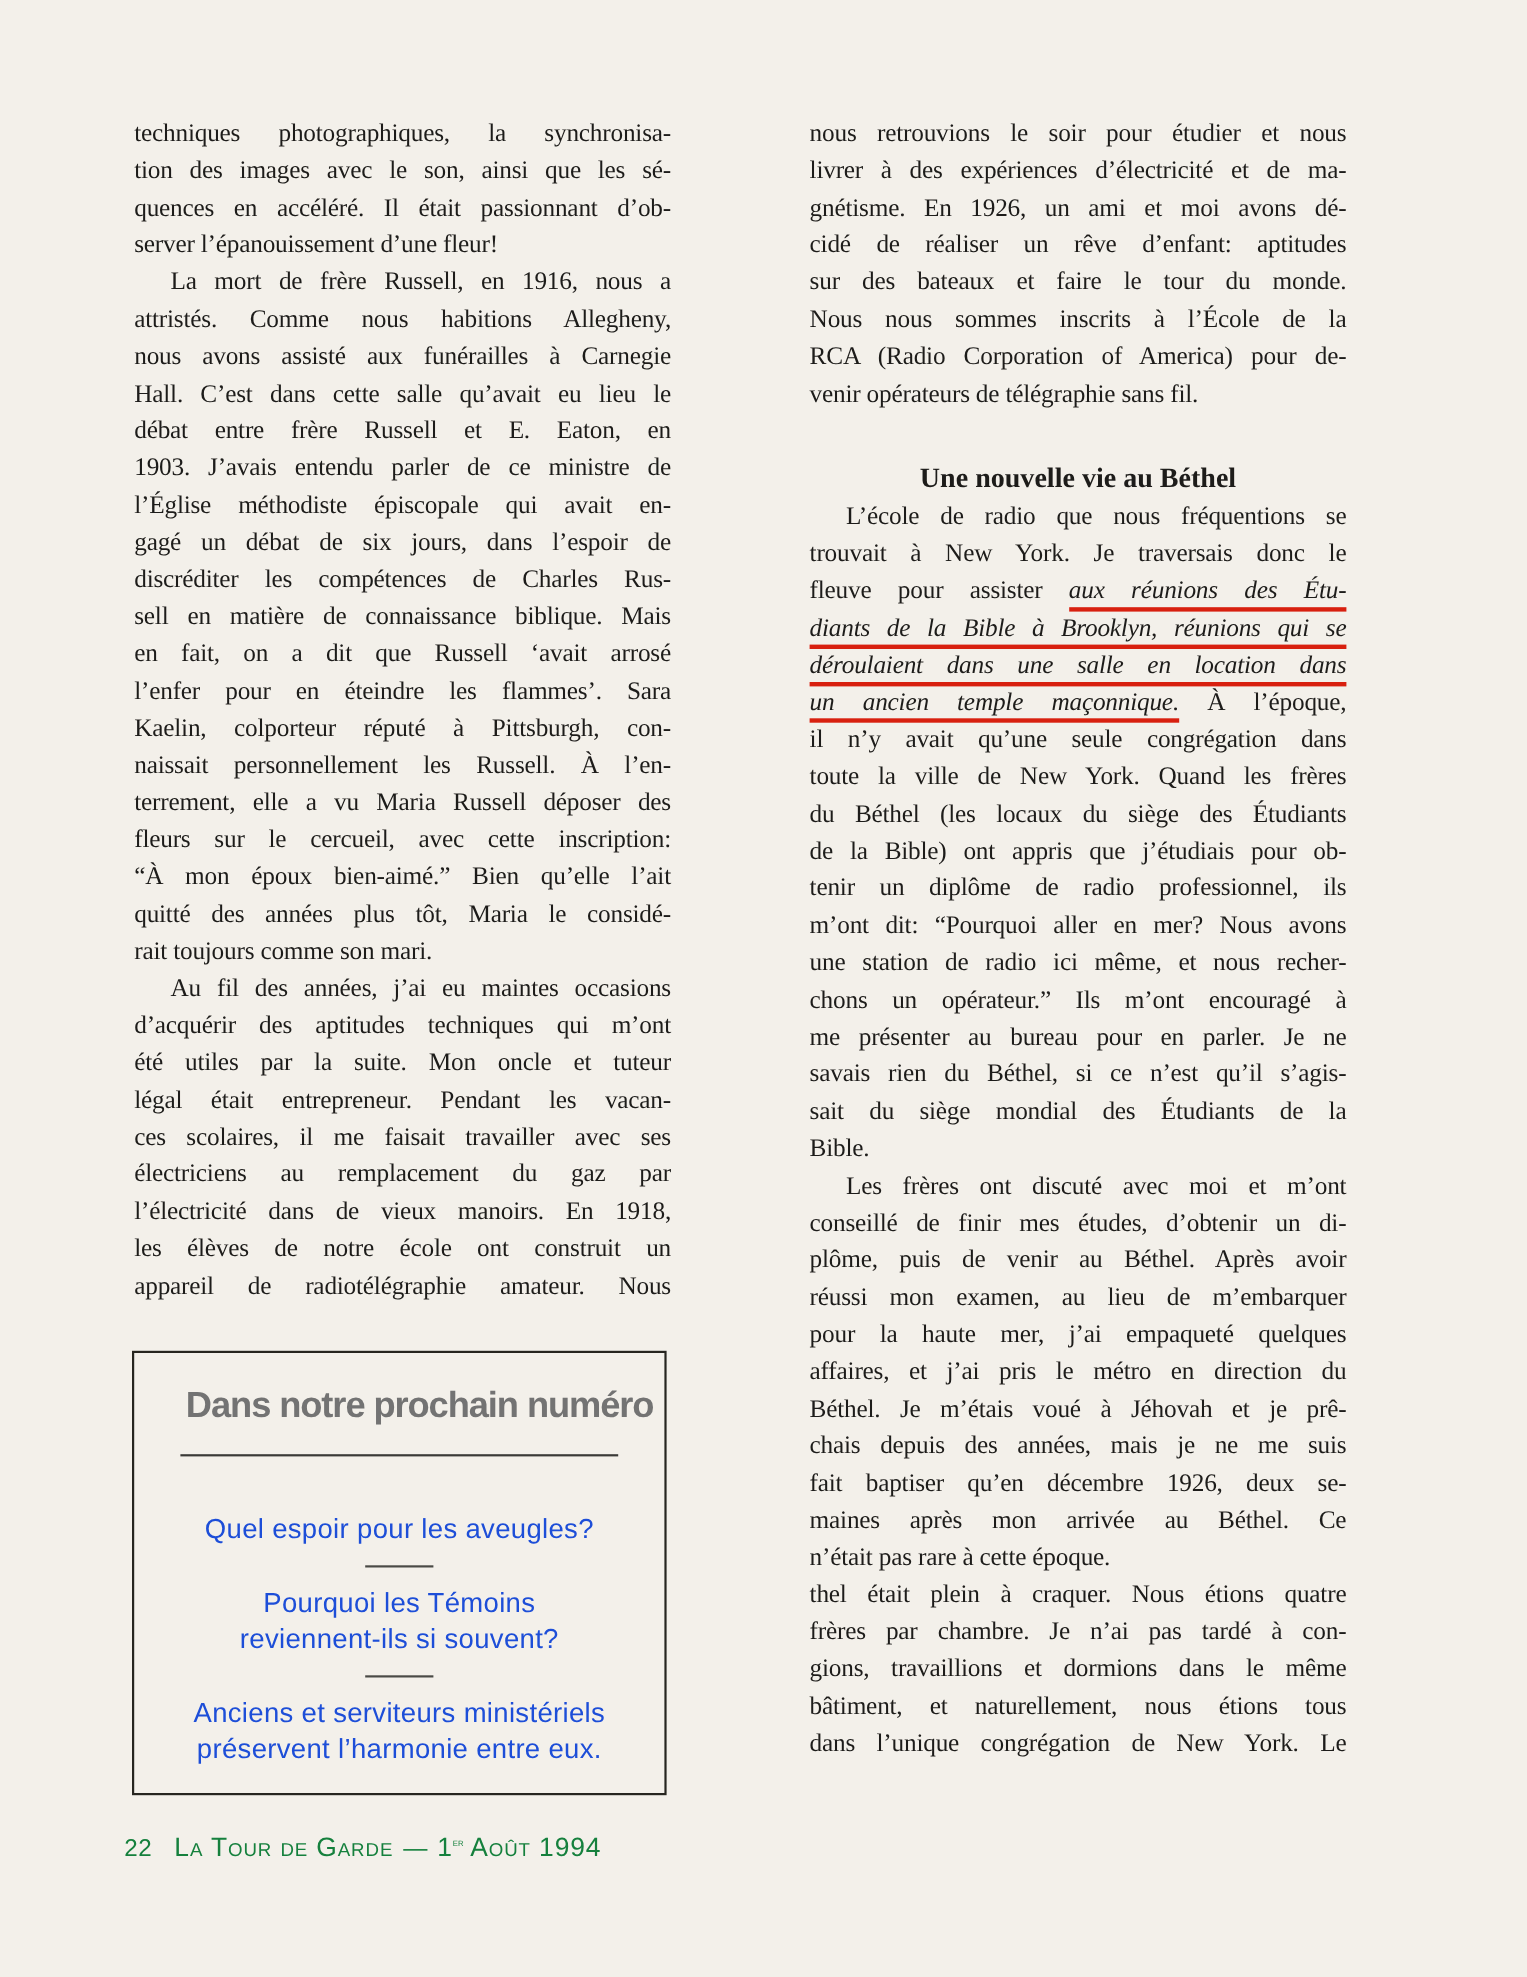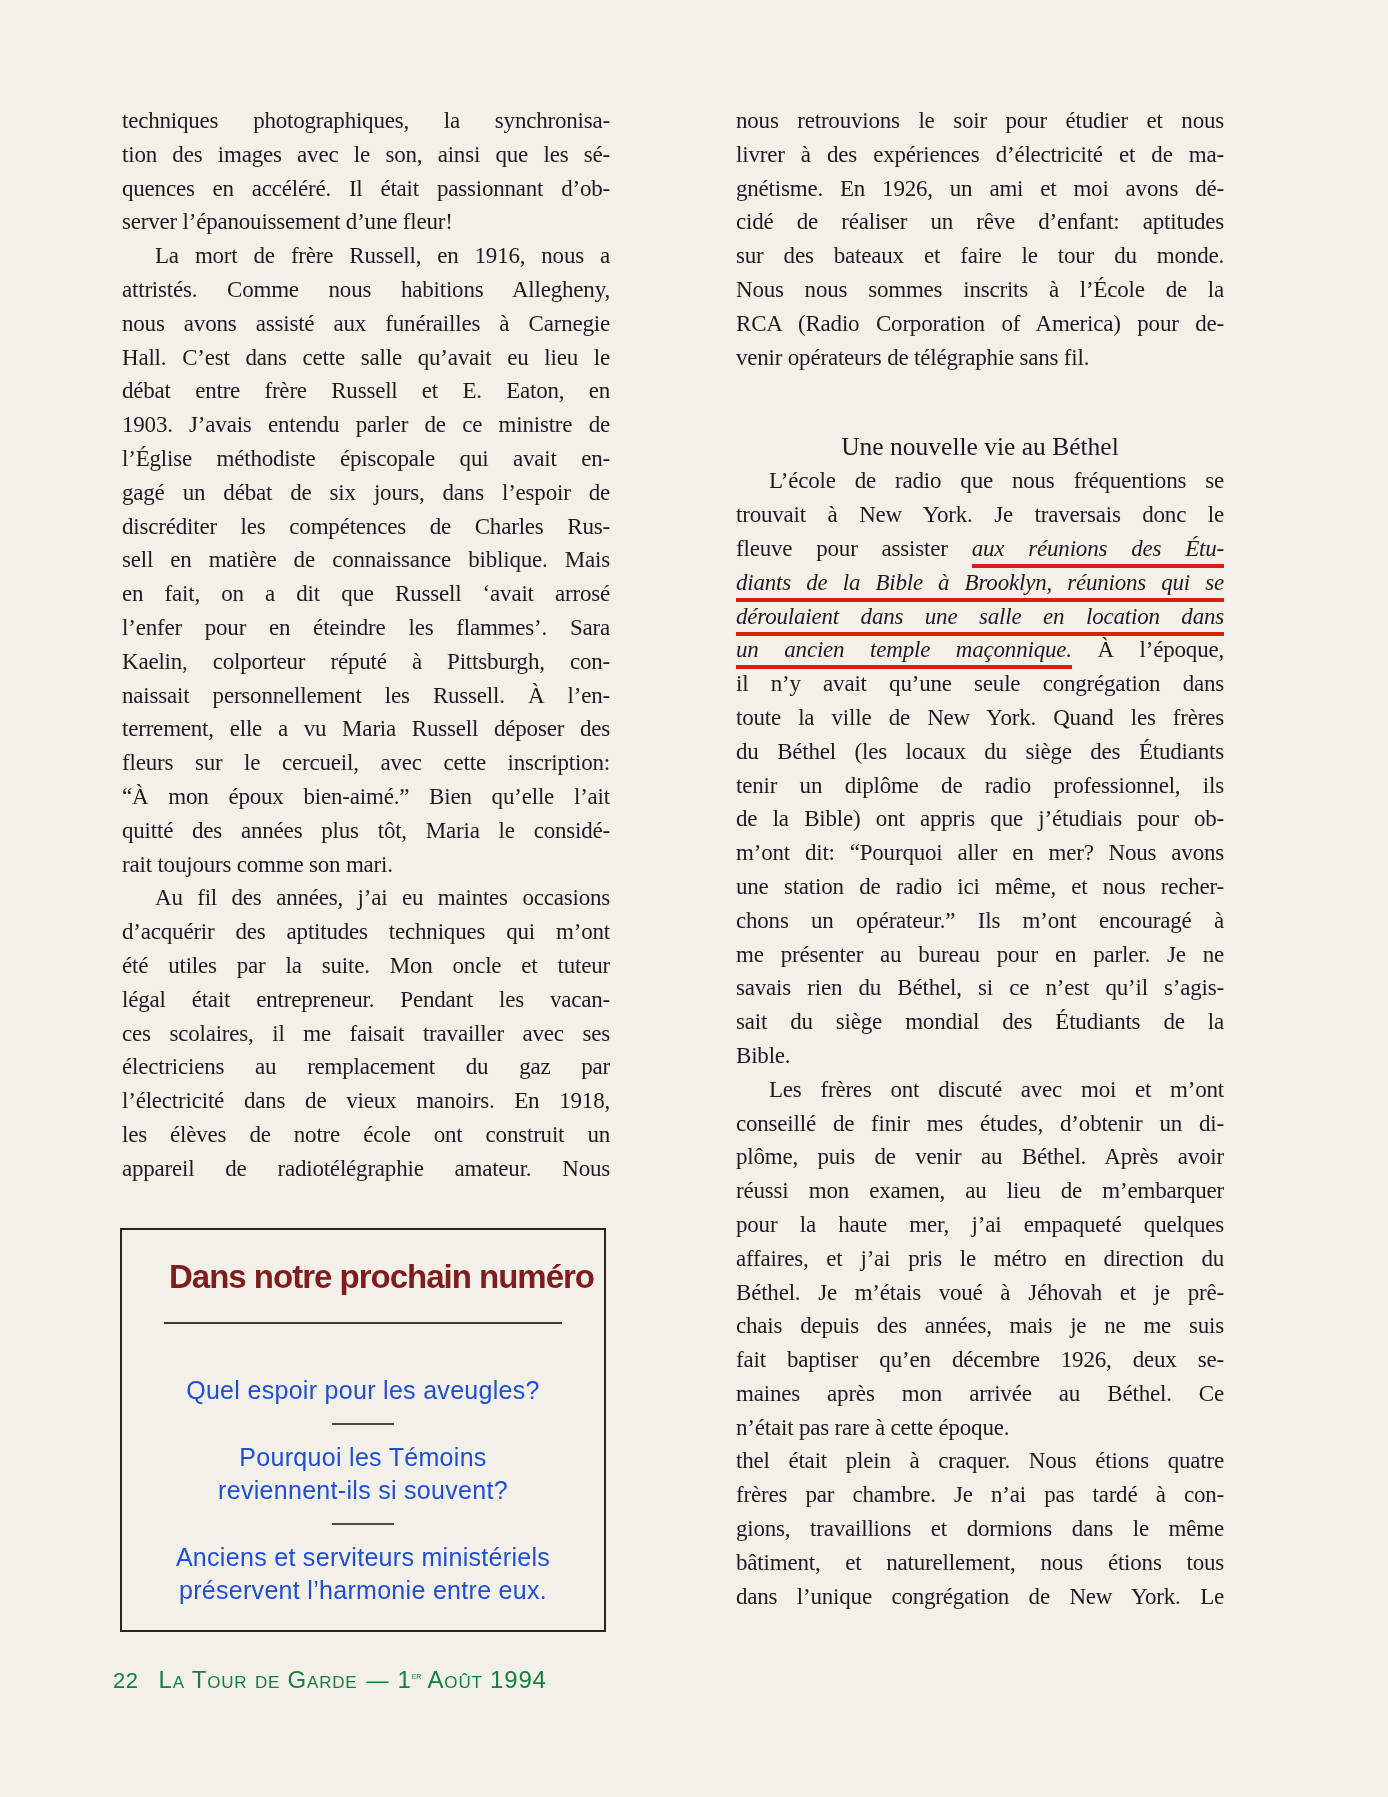--- a/index.html
+++ b/index.html
@@ -28,43 +28,43 @@
     white-space:normal;
   }
   .line.last{text-align-last:left;}
   .line.indent{text-indent:33px;}
   .redline{
     border-bottom:4px solid var(--red);
     padding-bottom:3px;
     font-style:italic;
   }
   .col-heading{
-    margin-top:56px;
+    margin-top:44px;
     line-height:34px;
     font-size:25.5px;
-    font-weight:400;
+    font-weight:700;
     text-align:center;
     text-align-last:center;
   }
   
   #next-issue-box{
     position:absolute;left:120px;top:1228px;width:482px;height:400px;
     border:2px solid #26251f;
     background:transparent;
     font-family:"Liberation Sans",sans-serif;
     box-sizing:content-box;
   }
   .box-title{
     margin-top:26px;
     line-height:42px;
     text-align:center;
     font-size:33px;
     font-weight:700;
     letter-spacing:-1px;
-    color:#7f1d1d;
+    color:#737373;
     margin-left:37px;
   }
   .box-rule{
     width:398px;height:2px;background:#3a3a37;
     margin:24px auto 0 auto;
   }
   .box-item{
     margin-top:16px;
     text-align:center;
     font-size:25px;
@@ -144,22 +144,22 @@
     <div class="col-heading">Une nouvelle vie au Béthel</div>
     <div class="line indent"><span>L’école de radio que nous fréquentions se</span></div>
     <div class="line"><span>trouvait à New York. Je traversais donc le</span></div>
     <div class="line"><span>fleuve pour assister </span><span class="redline">aux réunions des Étu-</span></div>
     <div class="line"><span class="redline">diants de la Bible à Brooklyn, réunions qui se</span></div>
     <div class="line"><span class="redline">déroulaient dans une salle en location dans</span></div>
     <div class="line"><span class="redline">un ancien temple maçonnique.</span><span> À l’époque,</span></div>
     <div class="line"><span>il n’y avait qu’une seule congrégation dans</span></div>
     <div class="line"><span>toute la ville de New York. Quand les frères</span></div>
     <div class="line"><span>du Béthel (les locaux du siège des Étudiants</span></div>
+    <div class="line"><span>de la Bible) ont appris que j’étudiais pour ob-</span></div>
     <div class="line"><span>tenir un diplôme de radio professionnel, ils</span></div>
-    <div class="line"><span>de la Bible) ont appris que j’étudiais pour ob-</span></div>
     <div class="line"><span>m’ont dit: “Pourquoi aller en mer? Nous avons</span></div>
     <div class="line"><span>une station de radio ici même, et nous recher-</span></div>
     <div class="line"><span>chons un opérateur.” Ils m’ont encouragé à</span></div>
     <div class="line"><span>me présenter au bureau pour en parler. Je ne</span></div>
     <div class="line"><span>savais rien du Béthel, si ce n’est qu’il s’agis-</span></div>
     <div class="line"><span>sait du siège mondial des Étudiants de la</span></div>
     <div class="line last"><span>Bible.</span></div>
     <div class="line indent"><span>Les frères ont discuté avec moi et m’ont</span></div>
     <div class="line"><span>conseillé de finir mes études, d’obtenir un di-</span></div>
     <div class="line"><span>plôme, puis de venir au Béthel. Après avoir</span></div>

